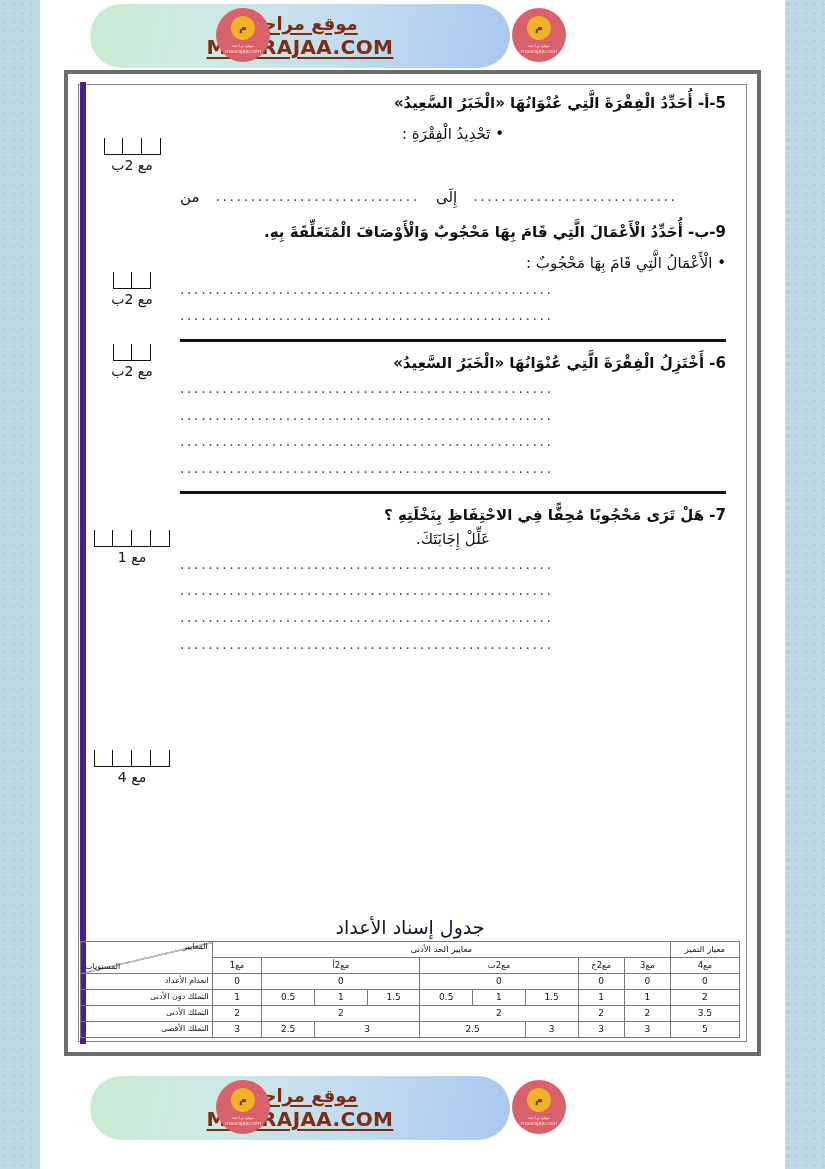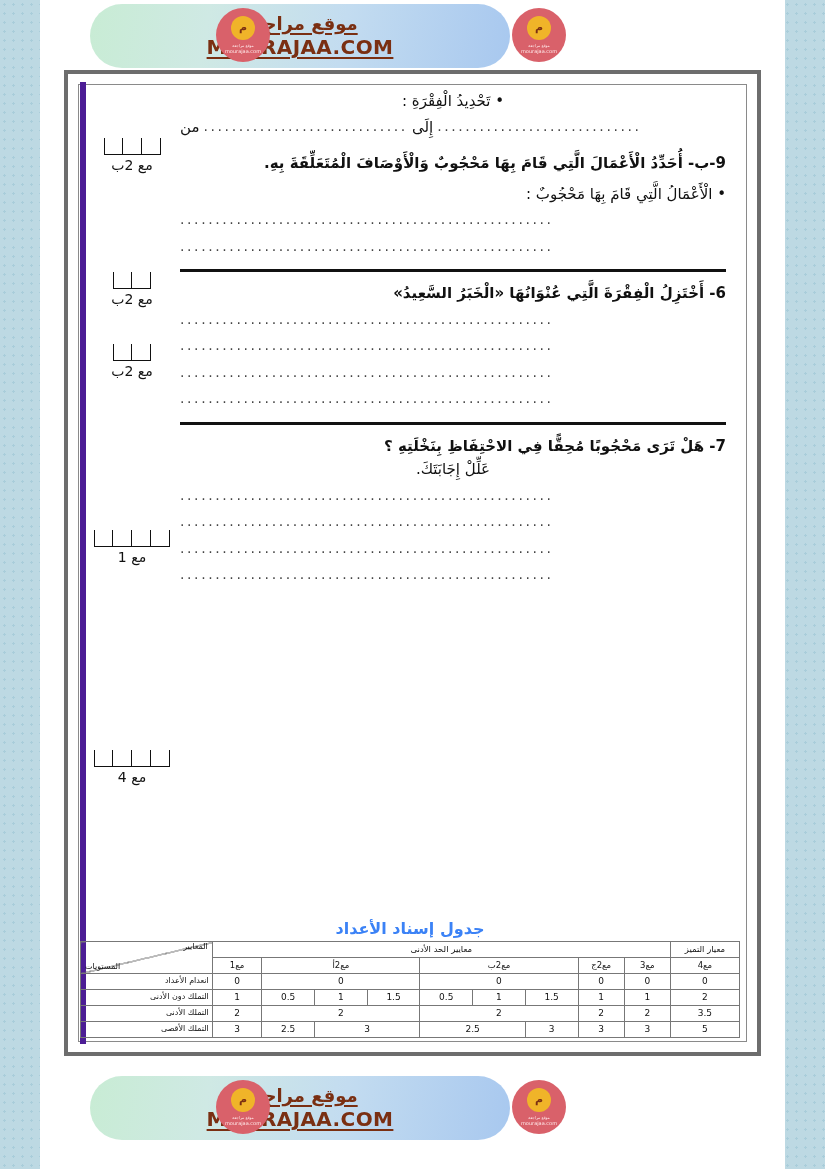--- a/index.html
+++ b/index.html
@@ -186,23 +186,24 @@
     direction: ltr;
     line-height: 1.9;
     margin: 0;
     overflow: hidden;
     white-space: nowrap;
   }
   .dots-row {
     display: flex;
     flex-direction: row-reverse;
     align-items: flex-start;
-    gap: 4px;
+    gap: 16px;
     direction: rtl;
     line-height: 1.9;
+    margin-top: 36px;
   }
   .dots-row .lbl { font-size: 15px; color: #111; white-space: nowrap; }
   .dots-row .dts { font-size: 14px; color: #444; letter-spacing: 2.6px; direction: ltr; }
 
   .sep {
     height: 0;
     border-top: 3px solid #111;
     margin: 10px 0 0 0;
   }
 
@@ -233,23 +234,23 @@
   }
   .mark-label {
     margin-top: 2px;
     font-size: 14px;
     color: #111;
     direction: rtl;
   }
 
   
   .table-title {
-    font-size: 16px;
-    font-weight: bold;
-    color: #3b82f6;
+    font-size: 19px;
+    font-weight: normal;
+    color: #0f172a;
     text-align: center;
     direction: rtl;
     margin: 0;
     padding: 4px 0 3px 0;
   }
   .grid-table {
     border-collapse: collapse;
     width: 100%;
     direction: rtl;
     table-layout: fixed;
@@ -327,20 +328,21 @@
   </div>
 
   <div class="frame-outer">
     <div class="frame-inner"></div>
   </div>
 
   <div class="content">
 
     <div class="q-col">
 
+      <p class="q-line q-head">5-أ- أُحَدِّدُ الْفِقْرَةَ الَّتِي عُنْوَانُهَا «الْخَبَرُ السَّعِيدُ»</p>
       <p class="q-line q-sub q-center">• تَحْدِيدُ الْفِقْرَةِ :</p>
       <div class="dots-row">
         <span class="lbl">من</span>
         <span class="dts">.............................</span>
         <span class="lbl">إِلَى</span>
         <span class="dts">.............................</span>
       </div>
 
       <p class="q-line q-head">9-ب- أُحَدِّدُ الْأَعْمَالَ الَّتِي قَامَ بِهَا مَحْجُوبٌ وَالْأَوْصَافَ الْمُتَعَلِّقَةَ بِهِ.</p>
       <p class="q-line q-sub">• الْأَعْمَالُ الَّتِي قَامَ بِهَا مَحْجُوبٌ :</p>

